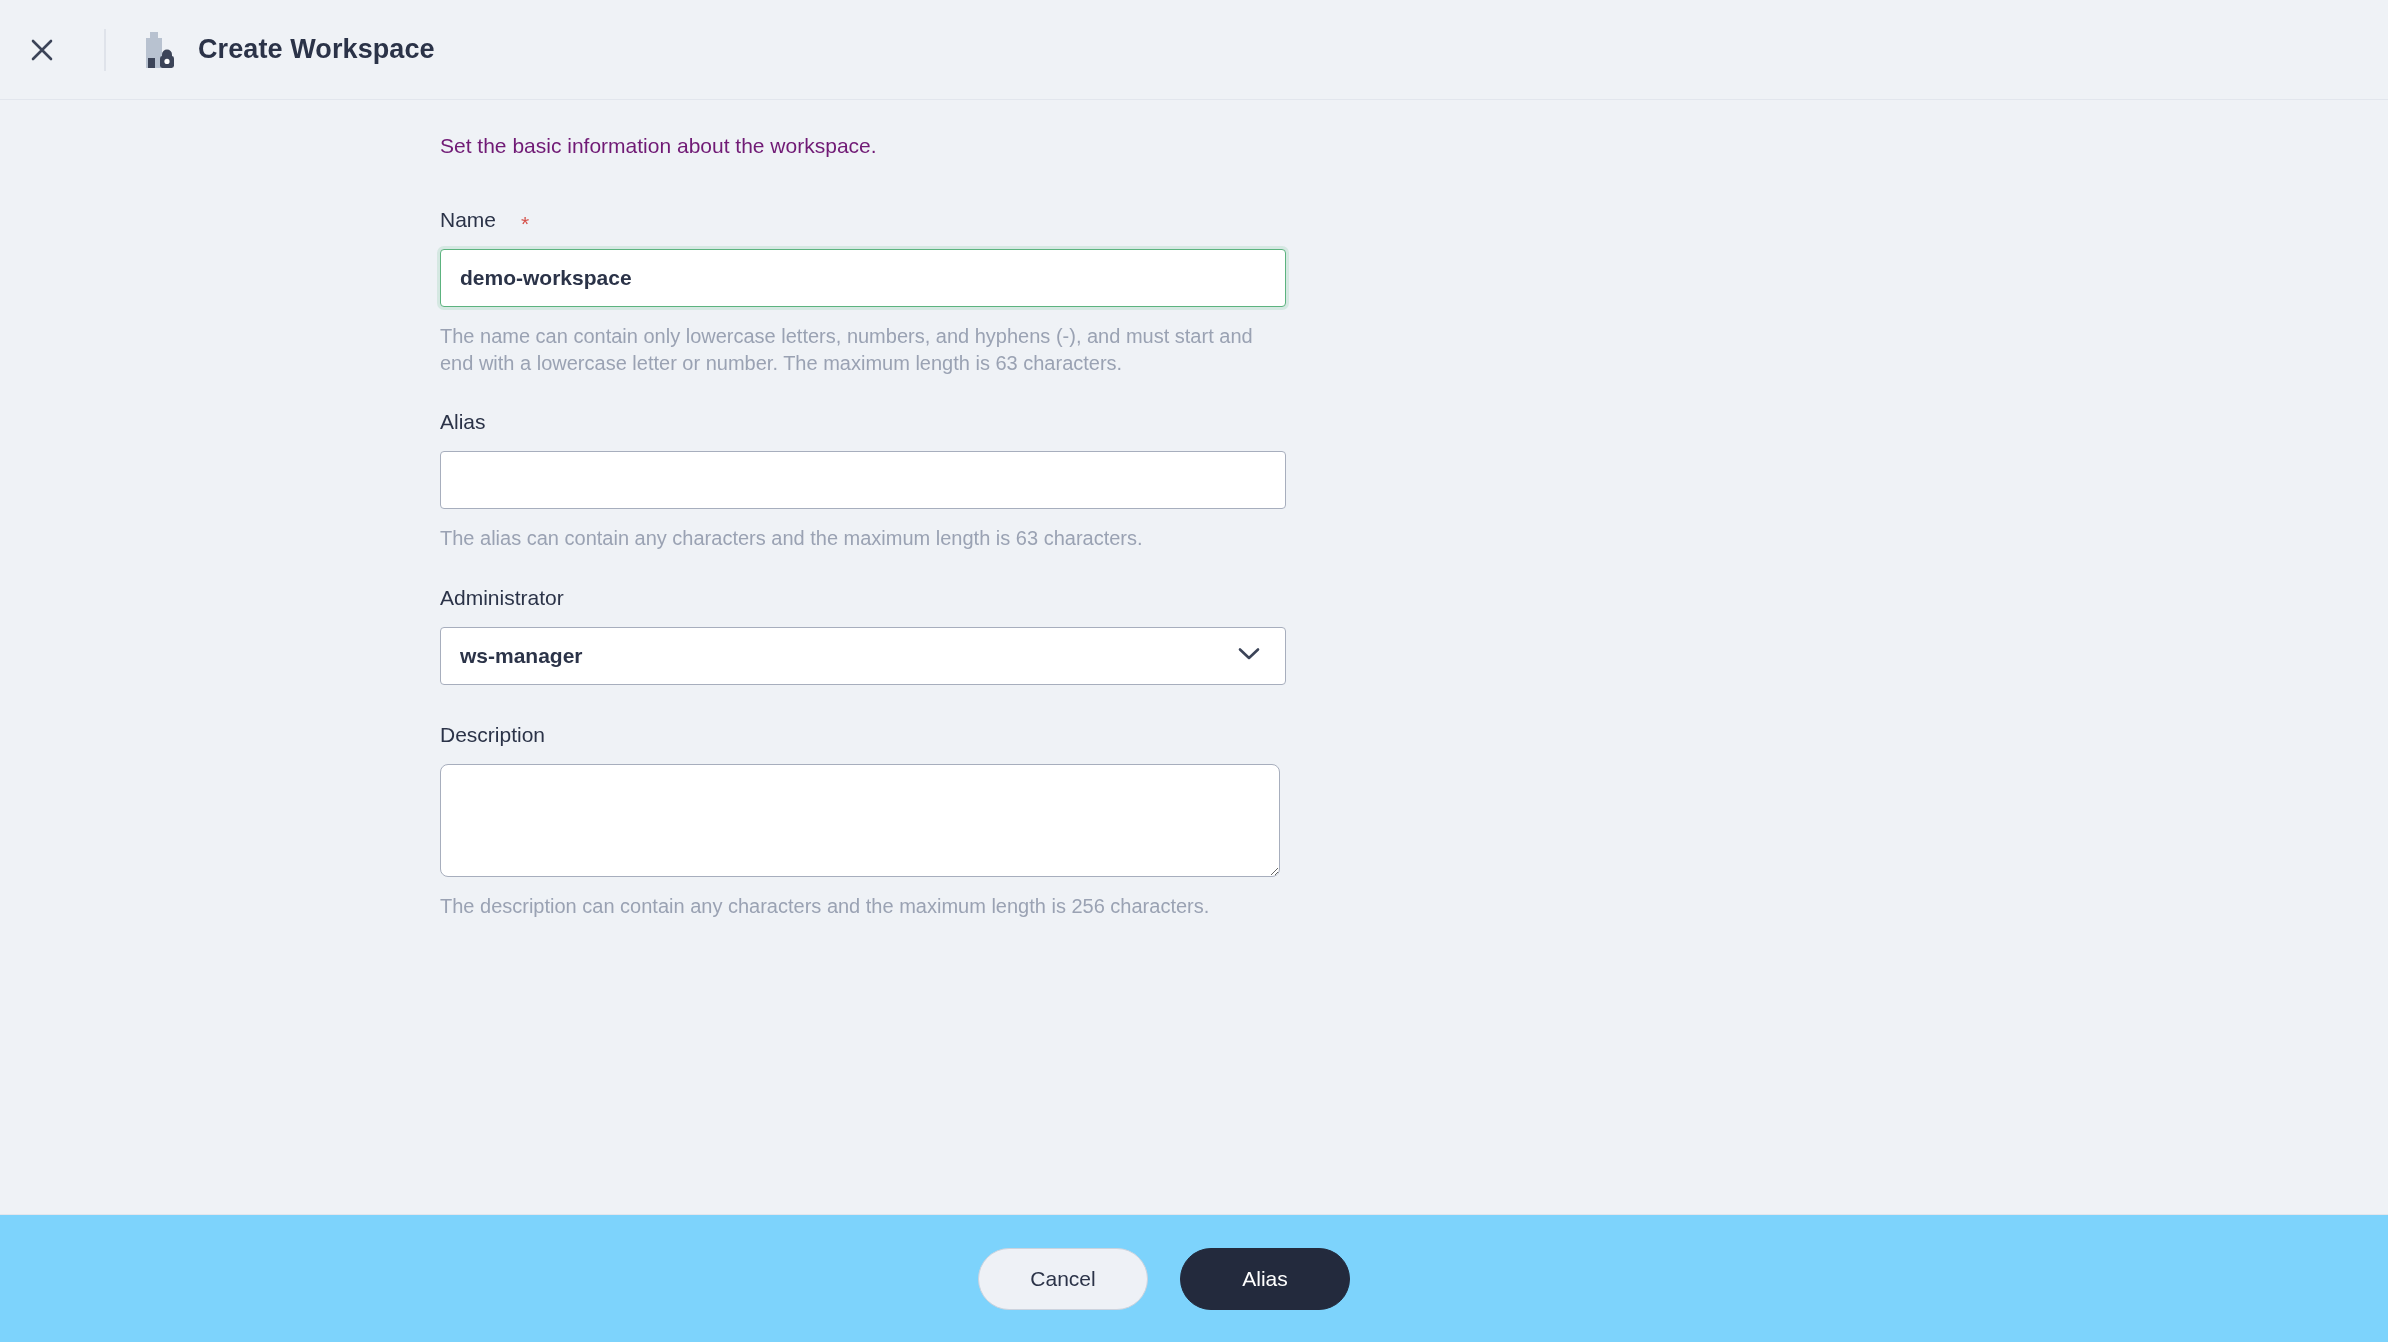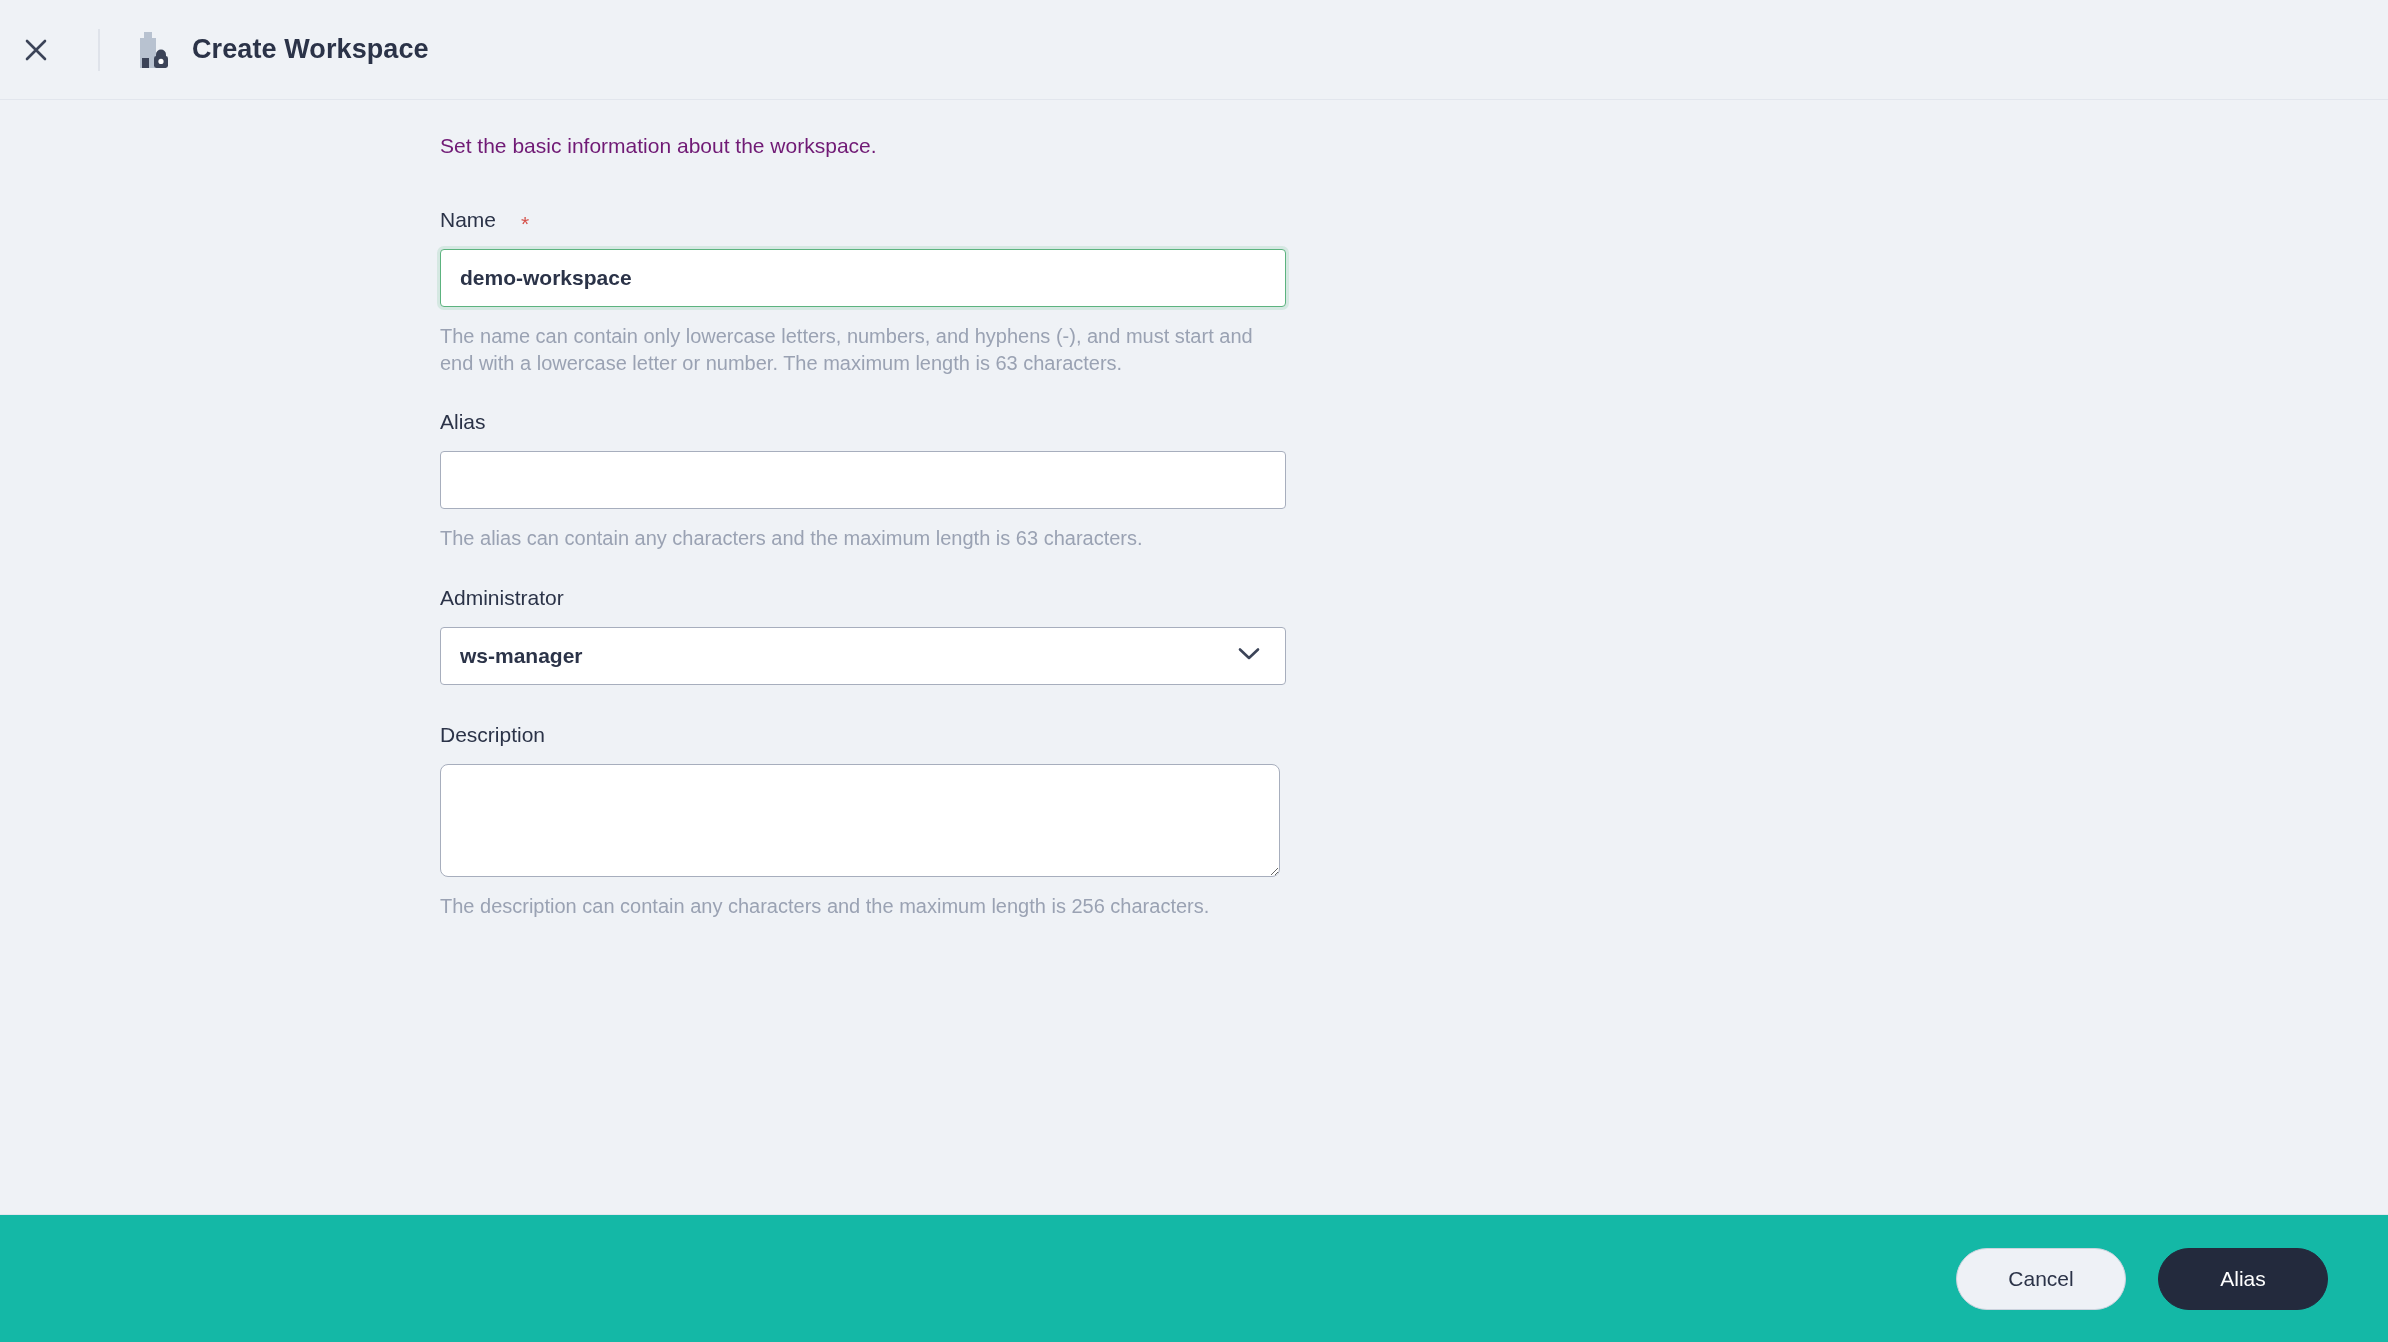--- a/index.html
+++ b/index.html
@@ -17,21 +17,21 @@
     display: flex;
     flex-direction: column;
   }
 
   
   .header {
     flex: 0 0 auto;
     height: 100px;
     display: flex;
     align-items: center;
-    padding-left: 4px;
+    padding-left: 10px;
     background: #eff2f6;
     border-bottom: 1px solid #e2e6ed;
   }
   .close-btn {
     width: 56px; height: 56px;
     display: flex; align-items: center; justify-content: center;
     cursor: pointer;
     border: none; background: transparent;
     margin-left: 4px;
   }
@@ -144,24 +144,24 @@
     resize: vertical;
     font-family: "Liberation Sans", sans-serif;
     display: block;
   }
 
   
   .footer {
     flex: 0 0 auto;
     height: 128px;
     border-top: 1px solid #e2e6ed;
-    background: #14b8a6;
+    background: #7dd3fc;
     display: flex;
     align-items: center;
-    justify-content: flex-end;
+    justify-content: center;
     padding-right: 60px;
     gap: 32px;
   }
   .btn {
     font-family: "Liberation Sans", sans-serif;
     font-size: 21px;
     border-radius: 999px;
     cursor: pointer;
     white-space: nowrap;
   }

